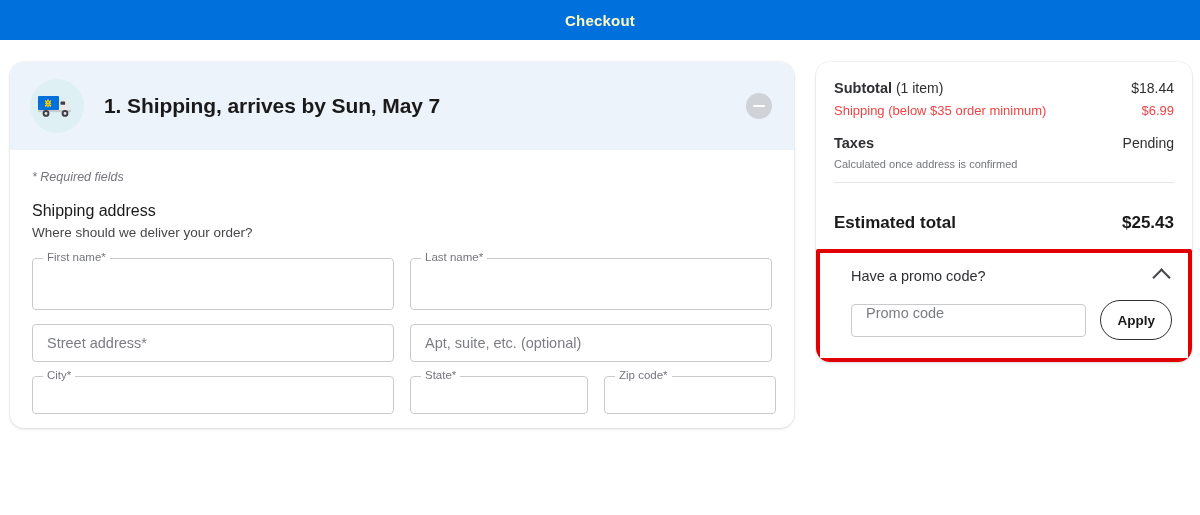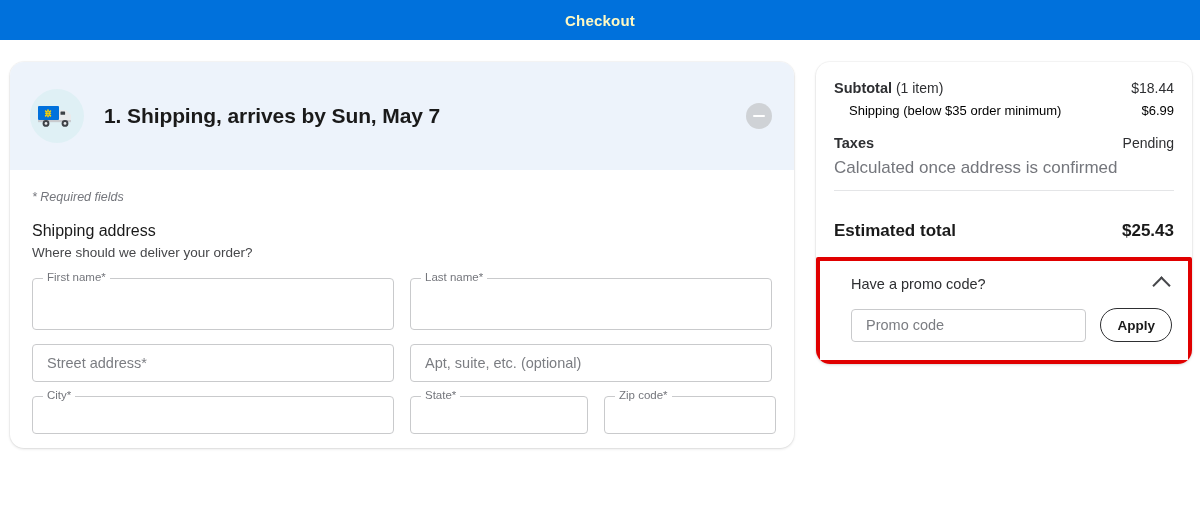--- a/index.html
+++ b/index.html
@@ -36,21 +36,21 @@
 
   
   .card {
     background: #ffffff;
     border-radius: 14px;
     box-shadow: 0 1px 3px rgba(0,0,0,.13), 0 0 0 1px rgba(0,0,0,.03);
     overflow: hidden;
   }
   .ship-header {
     background: #edf3fb;
-    height: 108px;
+    height: 88px;
     display: flex;
     align-items: center;
     padding: 0 22px 0 20px;
   }
   .truck-badge {
     width: 54px; height: 54px;
     border-radius: 50%;
     background: #dff0f5;
     display: flex; align-items: center; justify-content: center;
     flex: 0 0 54px;
@@ -147,23 +147,23 @@
     display: flex;
     justify-content: space-between;
     align-items: center;
     font-size: 14px;
     color: #2e2f32;
     margin-bottom: 7px;
     gap: 40px;
   }
   .sum-row .lbl-strong { font-weight: bold; font-size: 14.5px; }
   .sum-row .lbl-light { font-weight: normal; }
-  .sum-row.small { font-size: 13px; color: #000000; margin-left: 15px; }
+  .sum-row.small { font-size: 13px; color: #ef4444; }
   .sum-note {
-    font-size: 17px;
+    font-size: 11px;
     color: #74767c;
     margin-top: 2px;
   }
   .sum-gap { height: 10px; }
   .divider { height: 1px; background: #e4e5e7; margin: 12px 0 0 0; }
   .total-row {
     display: flex;
     justify-content: space-between;
     align-items: baseline;
     padding: 14px 18px 16px 18px;
@@ -197,29 +197,29 @@
     transform: rotate(45deg);
     margin-right: 4px;
     margin-top: 4px;
   }
   .promo-row { display: flex; align-items: center; gap: 14px; }
   .promo-input {
     flex: 1 1 auto;
     height: 33px;
     border: 1px solid #c9cacc;
     border-radius: 4px;
-    display: flex; align-items: center;
+    display: flex; align-items: flex-start;
     padding: 0 14px;
     font-size: 14.5px;
     color: #7b7d82;
     cursor: text;
   }
   .apply-btn {
     flex: 0 0 auto;
-    height: 34px;
+    height: 40px;
     min-width: 70px;
     padding: 0 16px;
     border: 1.6px solid #2e2f32;
     border-radius: 999px;
     background: #ffffff;
     font-family: "Liberation Sans", sans-serif;
     font-size: 13.5px;
     font-weight: bold;
     color: #1a1a1a;
     cursor: pointer;

